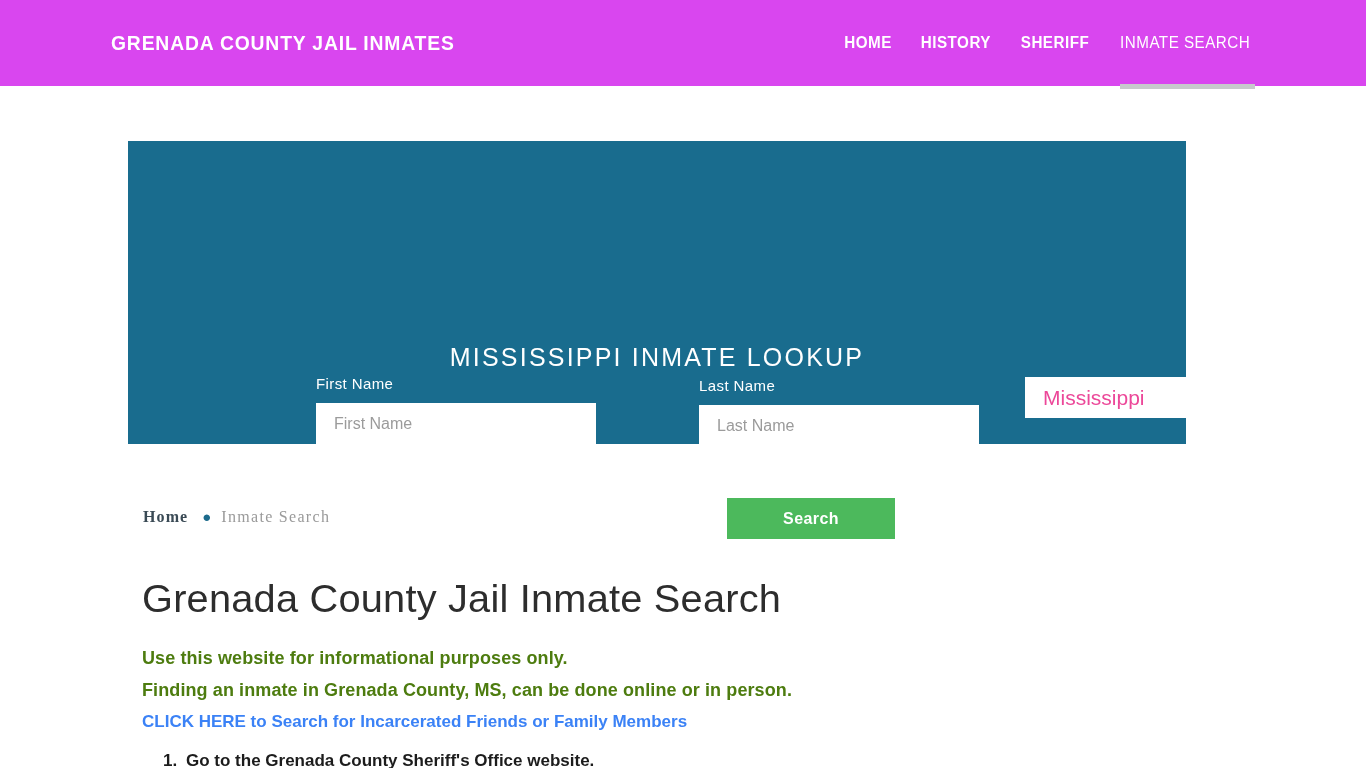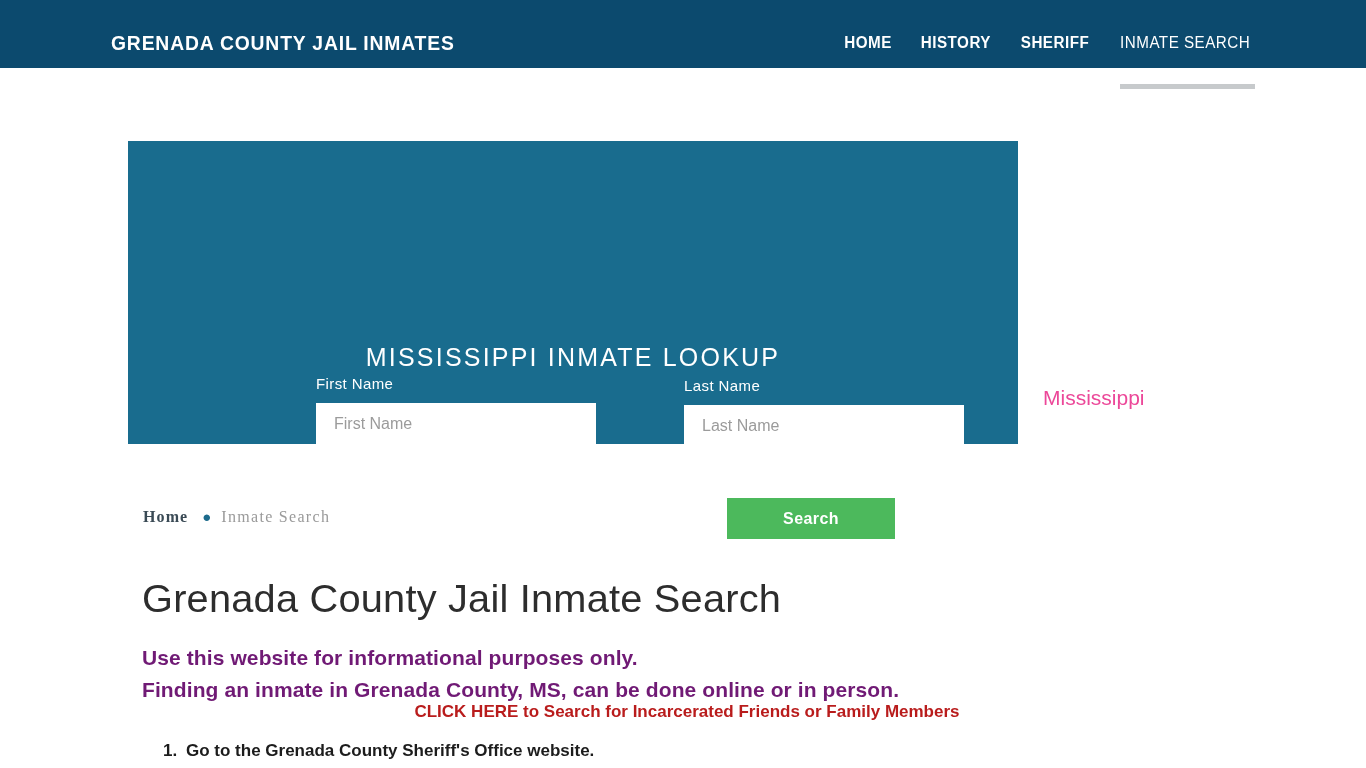--- a/index.html
+++ b/index.html
@@ -11,22 +11,22 @@
     height: 768px;
     overflow: hidden;
     background: #ffffff;
     font-family: "Liberation Sans", sans-serif;
     -webkit-font-smoothing: antialiased;
   }
 
   
   .site-header {
     position: relative;
-    height: 68px;
-    background: #0c4a6e;
+    height: 86px;
+    background: #d946ef;
     display: flex;
     align-items: center;
     box-sizing: border-box;
   }
   .brand {
     position: absolute;
     left: 111px;
     top: 30px;
     color: #ffffff;
     font-family: "Liberation Sans Narrow", "Liberation Sans", sans-serif;
@@ -70,21 +70,21 @@
     width: 135px;
     height: 5px;
     background: #c7cacc;
   }
 
   
   .search-panel {
     position: absolute;
     left: 128px;
     top: 141px;
-    width: 890px;
+    width: 1058px;
     height: 303px;
     background: #196c8e;
     box-sizing: border-box;
   }
   .panel-title {
     position: absolute;
     left: 0;
     right: 0;
     top: 180px;
     text-align: center;
@@ -125,21 +125,21 @@
     color: #9b9b9b;
     font-family: "Liberation Sans Narrow", "Liberation Sans", sans-serif;
     font-size: 16px;
   }
   .field-input.state {
     font-family: Liberation Sans, sans-serif;
     font-size: 21px;
     color: #ec4899;
   }
   #field-first  { left: 188px; top: 234px; }
-  #field-last   { left: 556px; top: 236px; }
+  #field-last   { left: 571px; top: 236px; }
   #field-state  { left: 897px; top: 236px; }
   #input-first  { width: 280px; }
   #input-last   { width: 280px; }
   #input-state  { width: 281px; }
 
   .search-button {
     position: absolute;
     left: 599px;
     top: 357px;
     width: 168px;
@@ -201,40 +201,39 @@
     font-size: 39px;
     font-weight: 300;
     letter-spacing: 0.2px;
     line-height: 48px;
     transform: scaleX(1.02);
     transform-origin: left center;
     white-space: nowrap;
   }
   .body-para {
     margin: 0;
-    color: #701a75;
-    font-family: "Liberation Sans Narrow", "Liberation Sans", sans-serif;
-    font-size: 21px;
+    color: #4d7c0f;
+    font-family: "Liberation Sans Narrow", "Liberation Sans", sans-serif;
+    font-size: 18px;
     font-weight: bold;
     line-height: 22px;
     letter-spacing: 0.1px;
   }
   #para-1 { margin-top: 24px; }
   #para-2 { margin-top: 10px; }
   .body-link {
     display: block;
-    margin-top: 0;
-    color: #b91c1c;
+    margin-top: 10px;
+    color: #3b82f6;
     font-family: "Liberation Sans Narrow", "Liberation Sans", sans-serif;
     font-size: 17px;
     font-weight: bold;
     line-height: 22px;
     text-decoration: none;
     cursor: pointer;
-    text-align: center;
   }
   .steps-list {
     margin: 16px 0 0 0;
     padding-left: 40px;
     color: #1c1c1c;
     font-family: "Liberation Sans Narrow", "Liberation Sans", sans-serif;
     font-size: 17px;
     font-weight: bold;
     line-height: 24px;
   }

